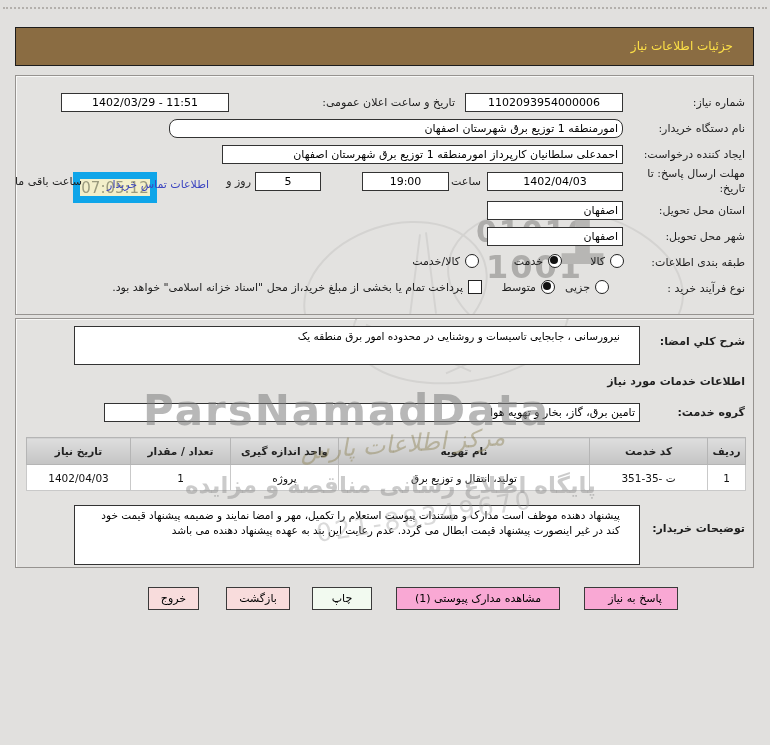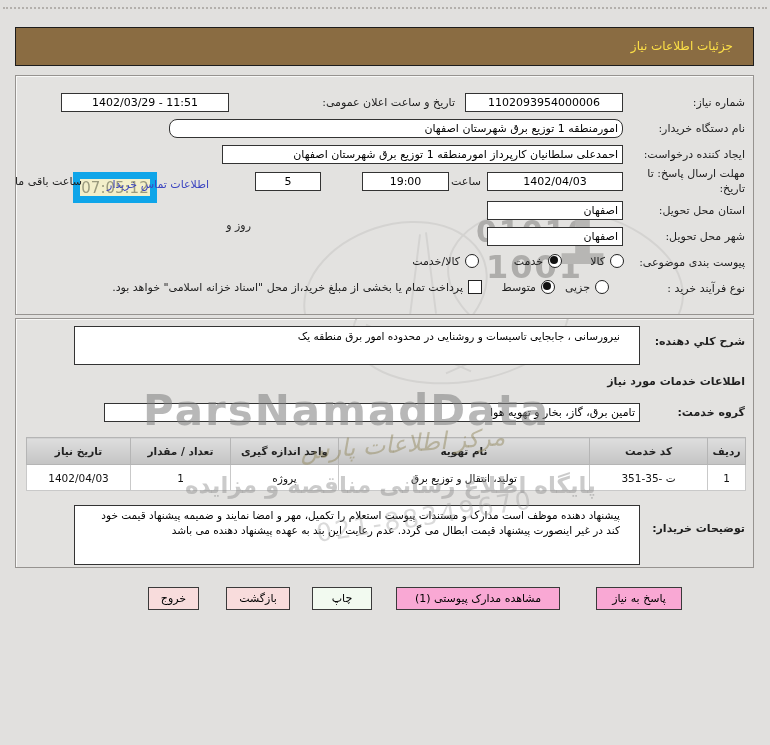--- a/index.html
+++ b/index.html
@@ -81,31 +81,31 @@
 
     <span class="lbl" style="right:8px;top:72px;">ایجاد کننده درخواست:</span>
     <div class="box rt" style="right:130px;top:69px;width:391px;">احمدعلی سلطانیان کارپرداز امورمنطقه 1 توزیع برق شهرستان اصفهان</div>
     <span class="lnk" style="right:544px;top:72px;margin-top:30px;">اطلاعات تماس خریدار</span>
 
     <div class="lbl" style="right:8px;top:90px;width:106px;white-space:normal;line-height:1.4;text-align:right;">مهلت ارسال پاسخ: تا تاریخ:</div>
     <div class="box ctr" style="right:130px;top:96px;width:134px;">1402/04/03</div>
     <span class="lbl" style="right:272px;top:99px;">ساعت</span>
     <div class="box ctr" style="right:304px;top:96px;width:85px;">19:00</div>
     <div class="box ctr" style="right:432px;top:96px;width:64px;">5</div>
-    <span class="lbl" style="right:502px;top:99px;margin-top:44px;">روز و</span>
+    <span class="lbl" style="right:502px;top:99px;">روز و</span>
     <div class="cntdn" style="right:596px;top:96px;width:70px;">07:05:12</div>
     <span class="lbl" style="right:671px;top:99px;">ساعت باقی مانده</span>
 
     <span class="lbl" style="right:8px;top:128px;">استان محل تحویل:</span>
     <div class="box rt" style="right:130px;top:125px;width:126px;">اصفهان</div>
 
     <span class="lbl" style="right:8px;top:154px;">شهر محل تحویل:</span>
     <div class="box rt" style="right:130px;top:151px;width:126px;">اصفهان</div>
 
-    <span class="lbl" style="right:8px;top:180px;">پیوست بندی موضوعی:</span>
+    <span class="lbl" style="right:8px;top:180px;">طبقه بندی اطلاعات:</span>
     <span class="opt" style="right:129px;top:178px;">
       <span class="radio"></span>
       <span>کالا</span>
     </span>
     <span class="opt" style="right:191px;top:178px;">
       <span class="radio sel"></span>
       <span>خدمت</span>
     </span>
     <span class="opt" style="right:274px;top:178px;">
       <span class="radio"></span>
@@ -126,21 +126,21 @@
       <span>پرداخت تمام یا بخشی از مبلغ خرید،از محل "اسناد خزانه اسلامی" خواهد بود.</span>
     </span>
   </div>
 
   <div class="panel" id="panel2">
 
     <div class="wm wm-ellipse" style="left:335px;top:-55px;width:215px;height:115px;transform:rotate(-8deg);"></div>
     <div class="wm wm-line" style="left:345px;top:28px;width:115px;height:2px;transform:rotate(24deg);"></div>
     <div class="wm wm-line" style="left:425px;top:30px;width:115px;height:2px;transform:rotate(-24deg);"></div>
 
-    <span class="lbl b" style="right:8px;top:16px;">شرح کلي دهنده:</span>
+    <span class="lbl b" style="right:8px;top:16px;">شرح کلي امضا:</span>
     <div class="area" style="right:113px;top:7px;width:526px;height:33px;">نیرورسانی ، جابجایی تاسیسات و روشنایی در محدوده امور برق منطقه یک</div>
 
     <span class="lbl b" style="right:8px;top:56px;">اطلاعات خدمات مورد نیاز</span>
 
     <span class="lbl b" style="right:8px;top:87px;">گروه خدمت:</span>
     <div class="box rt" style="right:113px;top:84px;width:526px;">تامین برق، گاز، بخار و تهویه هوا</div>
 
     <div class="tblwrap">
       <table class="grid">
         <colgroup>
@@ -175,20 +175,20 @@
     </div>
 
     <span class="lbl b" style="right:8px;top:203px;">توضیحات خریدار:</span>
     <div class="area" style="right:113px;top:186px;width:526px;height:54px;">پیشنهاد دهنده موظف است مدارک و مستندات پیوست استعلام را تکمیل، مهر و امضا نمایند و ضمیمه پیشنهاد قیمت خود کند در غیر اینصورت پیشنهاد قیمت ابطال می گردد. عدم رعایت این بند به عهده پیشنهاد دهنده می باشد</div>
   </div>
 
   <div class="btn pink" style="left:148px;width:49px;">خروج</div>
   <div class="btn pink" style="left:226px;width:62px;">بازگشت</div>
   <div class="btn pale" style="left:312px;width:58px;">چاپ</div>
   <div class="btn green" style="left:396px;width:162px;">مشاهده مدارک پیوستی (1)</div>
-  <div class="btn green" style="left:596px;width:84px;">پاسخ به نیاز</div>
+  <div class="btn green" style="left:584px;width:84px;padding-left:8px;">پاسخ به نیاز</div>
 
   <div class="wm wm-top" id="wm-brand">ParsNamadData</div>
   <div class="wm wm-top" id="wm-callig">مرکز اطلاعات پارس</div>
   <div class="wm wm-top" id="wm-tagline">پایگاه اطلاع رسانی مناقصه و مزایده</div>
   <div class="wm wm-top" id="wm-phone">021-88349670</div>
 
 </div>
 
 </body></html>

